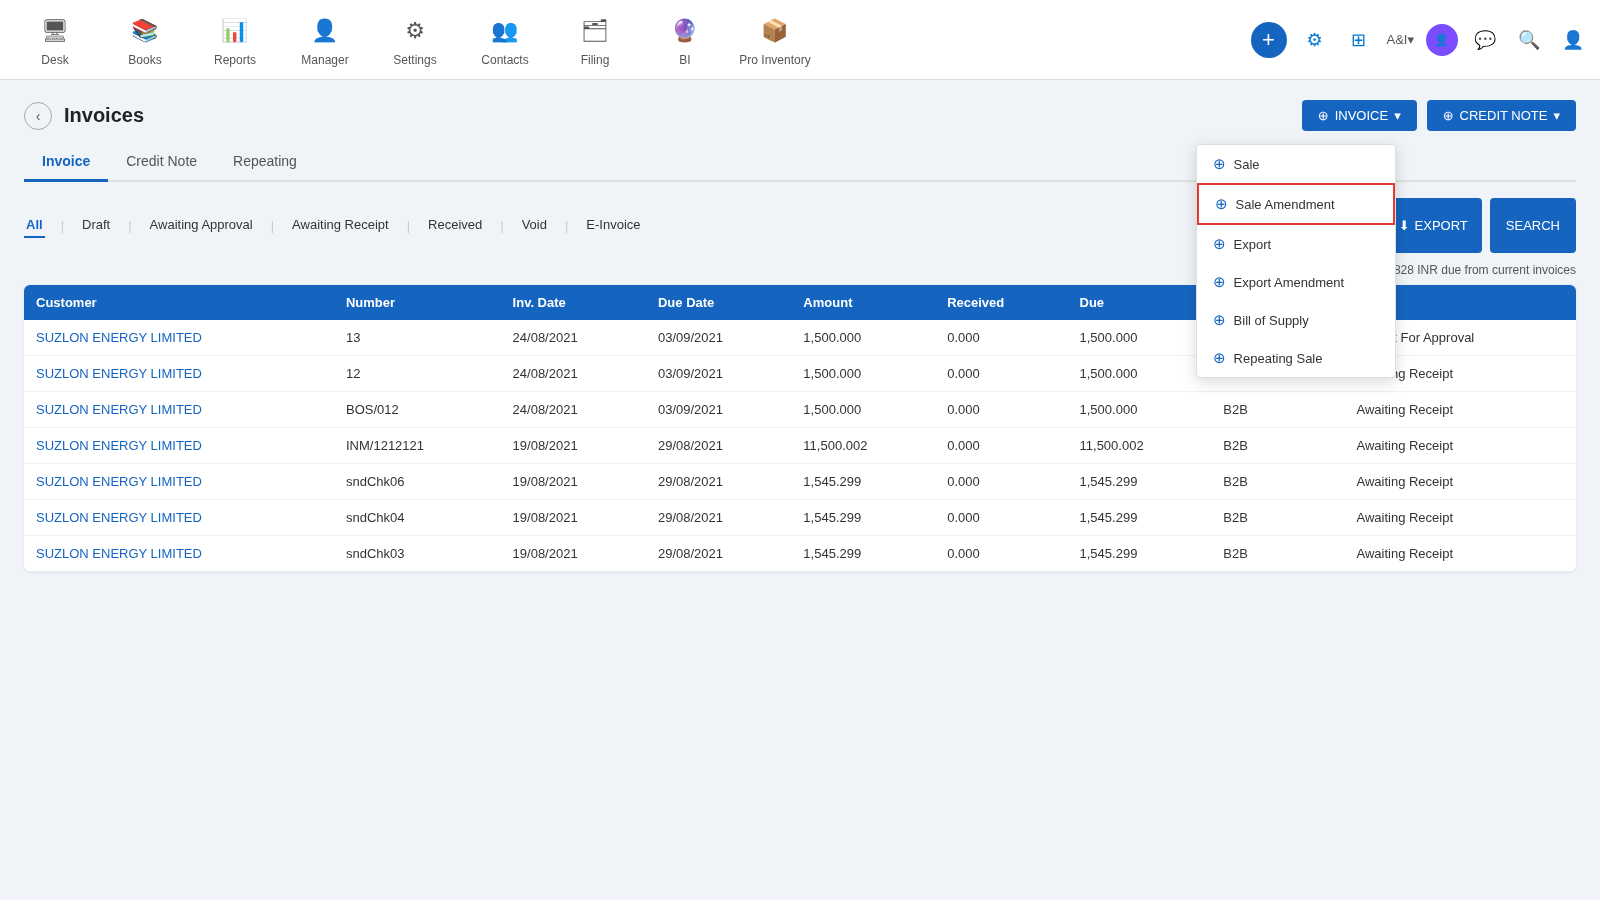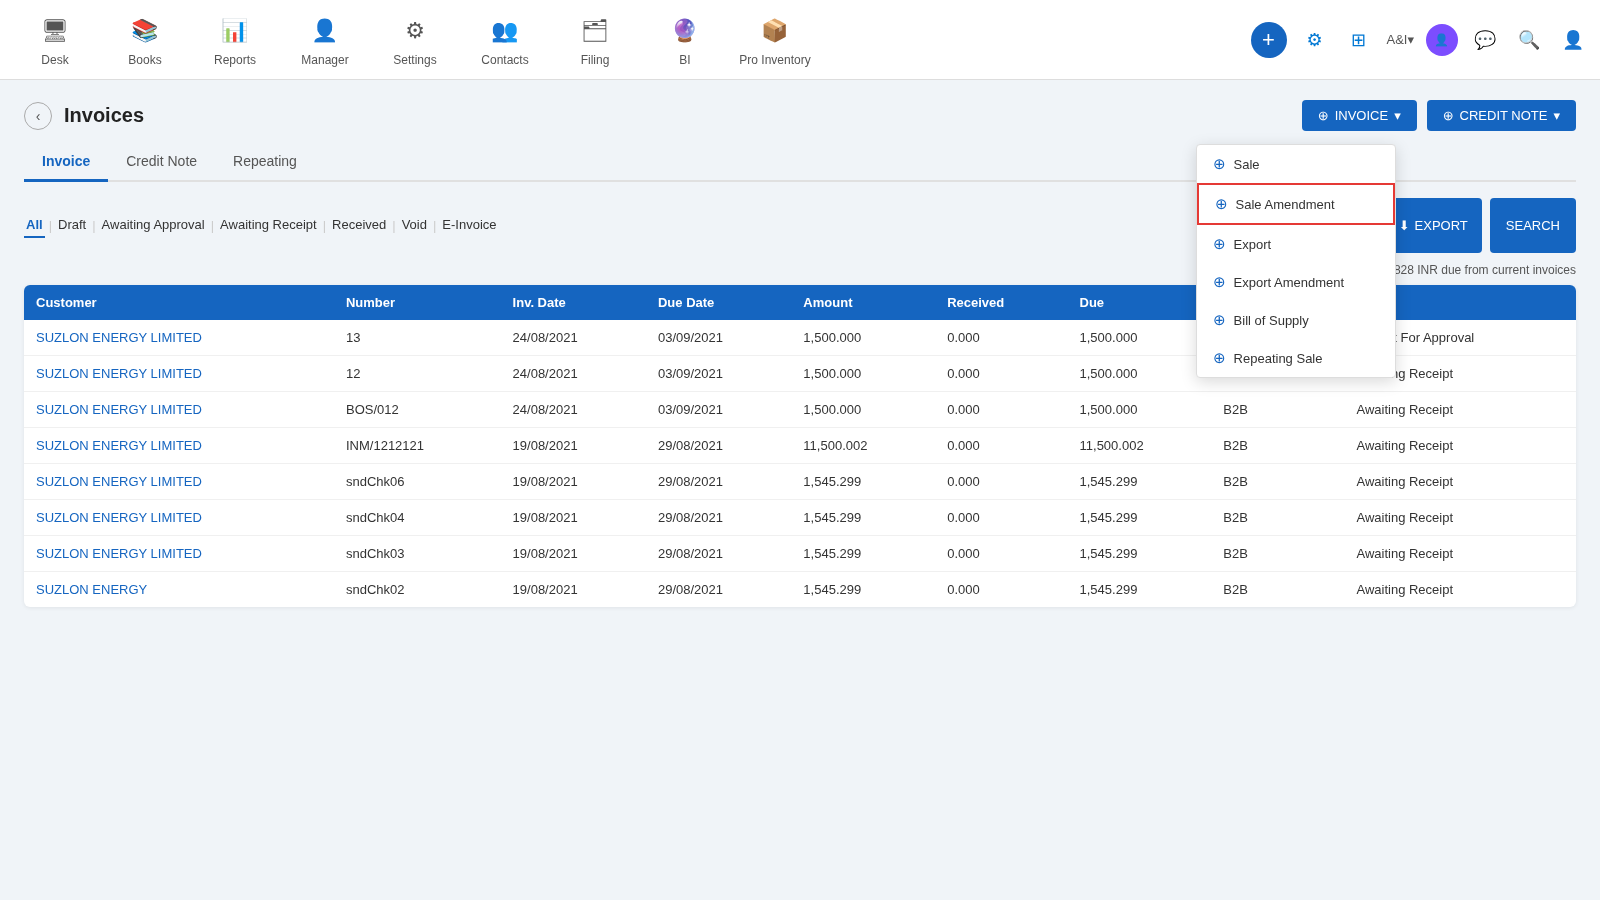--- a/index.html
+++ b/index.html
@@ -184,21 +184,21 @@
     .tab-item.active {
       color: #1565c0;
       border-bottom: 3px solid #1565c0;
       font-weight: 600;
     }
 
     
     .filter-bar {
       display: flex;
       align-items: center;
-      gap: 4px;
+      gap: 16px;
       margin-bottom: 10px;
     }
     .filter-link {
       color: #333;
       font-size: 13px;
       cursor: pointer;
       padding: 4px 2px;
       border-bottom: 2px solid transparent;
     }
     .filter-link.active {
@@ -533,29 +533,16 @@
       </td>
       <td>sndChk03</td>
       <td>19/08/2021</td>
       <td>29/08/2021</td>
       <td>1,545.299</td>
       <td>0.000</td>
       <td>1,545.299</td>
       <td>B2B</td>
       <td>Awaiting Receipt</td>
     </tr>
-        <tr>
-      <td>
-        <span class="link-cell">SUZLON ENERGY</span>
-      </td>
-      <td>sndChk02</td>
-      <td>19/08/2021</td>
-      <td>29/08/2021</td>
-      <td>1,545.299</td>
-      <td>0.000</td>
-      <td>1,545.299</td>
-      <td>B2B</td>
-      <td>Awaiting Receipt</td>
-    </tr>
       </tbody>
   </table>
 
 </div>
 
 </body></html>

